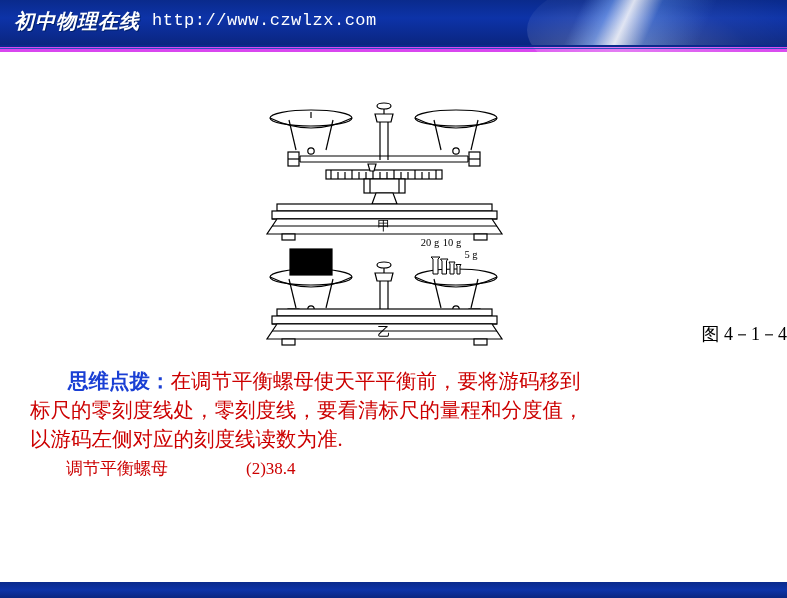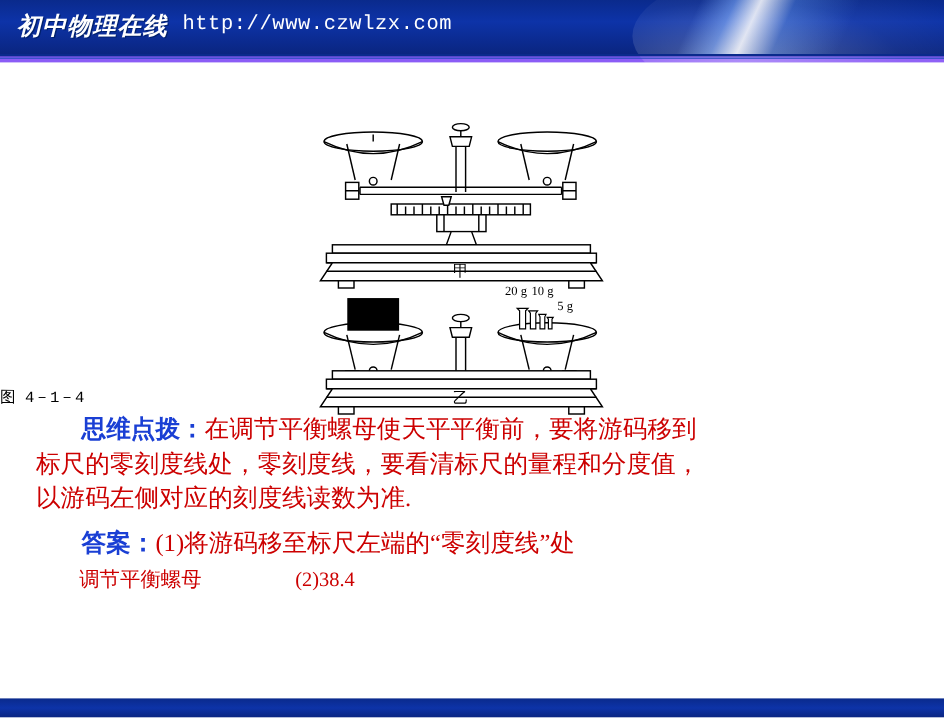--- a/index.html
+++ b/index.html
@@ -14,21 +14,21 @@
     overflow: hidden;
     position: relative;
   }
 
   
   .banner {
     position: absolute;
     left: 0; top: 0;
     width: 787px;
     height: 52px;
-    background: #8b5cf6;
+    background: #d946ef;
     overflow: hidden;
   }
   .banner-blue {
     position: absolute;
     left: 0; top: 0;
     width: 787px;
     height: 45px;
     background: linear-gradient(180deg, #0a2a8c 0%, #0d33a8 40%, #0a2580 100%);
   }
   .banner-swoosh {
@@ -93,30 +93,30 @@
   .figure {
     position: absolute;
     left: 0; top: 52px;
     width: 787px;
     height: 275px;
   }
   .fig-caption {
     position: absolute;
     left: 0; top: 322px;
     width: 787px;
-    text-align: left;
-    font-size: 13px;
+    text-align: right;
+    font-size: 18px;
     color: #000000;
-    font-family: Liberation Mono, monospace;
+    font-family: Liberation Serif, serif;
   }
 
   
   .body-text {
     position: absolute;
-    left: 0; top: 344px;
+    left: 0; top: 367px;
     width: 787px;
   }
   .para {
     font-size: 20.5px;
     line-height: 29px;
     color: #000000;
     padding: 0 28px 0 30px;
   }
   .para.blue-red {
     color: #cc0000;
@@ -322,21 +322,18 @@
 
 <div class="fig-caption">图 4－1－4</div>
 
 <div class="body-text">
   <div class="para">
     <span class="indent"></span><span class="tip-label">思维点拨：</span><span style="color:#cc0000">在调节平衡螺母使天平平衡前，要将游码移到</span>
   </div>
   <div class="para blue-red">标尺的零刻度线处，零刻度线，要看清标尺的量程和分度值，</div>
   <div class="para blue-red">以游码左侧对应的刻度线读数为准.</div>
 
-  <div class="para answer">
-    <span class="indent"></span><span class="ans-label">答案：</span><span>(1)将游码移至标尺左端的“零刻度线”处</span>
-  </div>
   <div class="answer-line2">
     <span>调节平衡螺母</span><span class="ans-gap"></span><span>(2)38.4</span>
   </div>
 </div>
 
 <div class="footer-bar"></div>
 
 </body></html>

